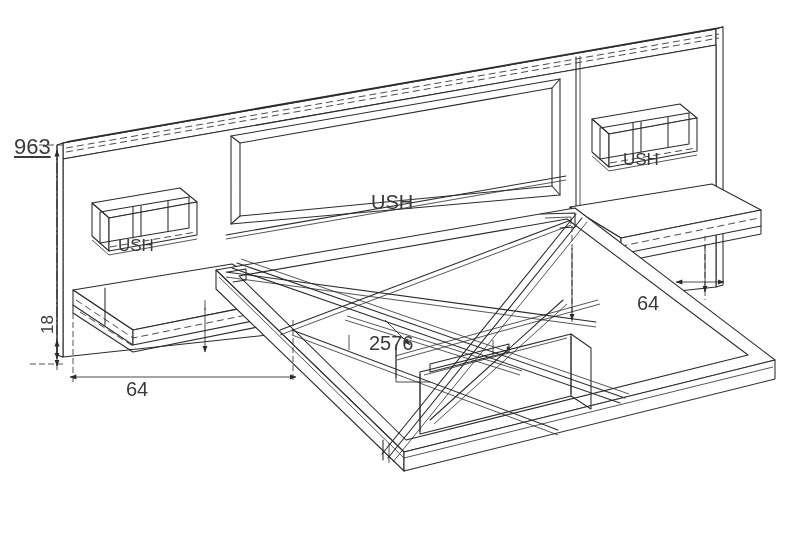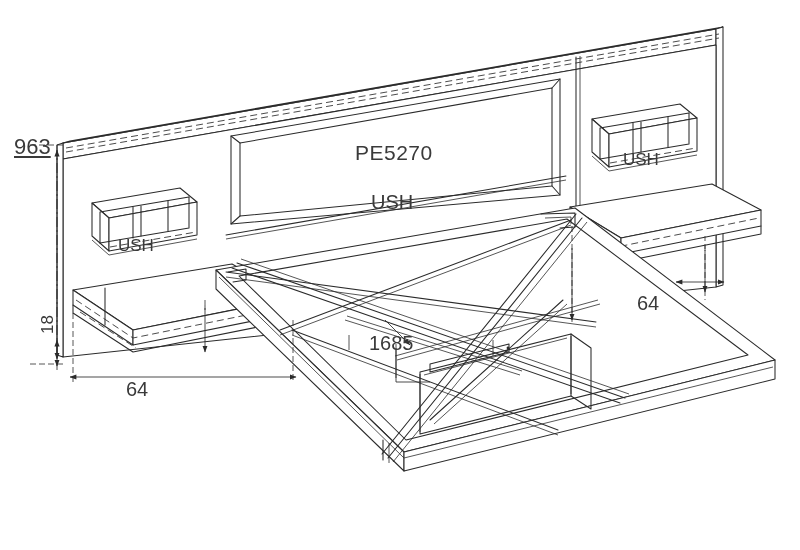--- a/index.html
+++ b/index.html
@@ -206,23 +206,22 @@
 </svg>
 
 <div class="lbl" style="left:14px; top:134px; font-size:22px;text-decoration:underline;">963</div>
 
 <div class="lbl" style="left:38px; top:334px; font-size:17px; transform:rotate(-90deg); transform-origin:left top;">18</div>
 
 <div class="lbl" style="left:126px; top:378px; font-size:20px;">64</div>
 
 <div class="lbl" style="left:637px; top:292px; font-size:20px;">64</div>
 
-<div class="lbl" style="left:369px; top:332px; font-size:20px;">1685</div>
-
-<div class="lbl" style="left:355px; top:141px; font-size:21px; letter-spacing:0.5px;">PE5270</div>
+<div class="lbl" style="left:369px; top:332px; font-size:20px;">2576</div>
+
 
 <div class="lbl" style="left:371px; top:191px; font-size:20px;">USH</div>
 
 <div class="lbl" style="left:118px; top:236px; font-size:17px;">USH</div>
 
 <div class="lbl" style="left:623px; top:150px; font-size:17px;">USH</div>
 
 </div>
 
 </body></html>

